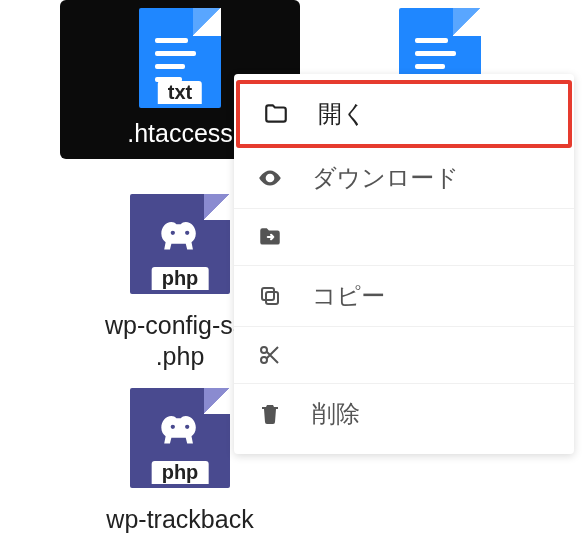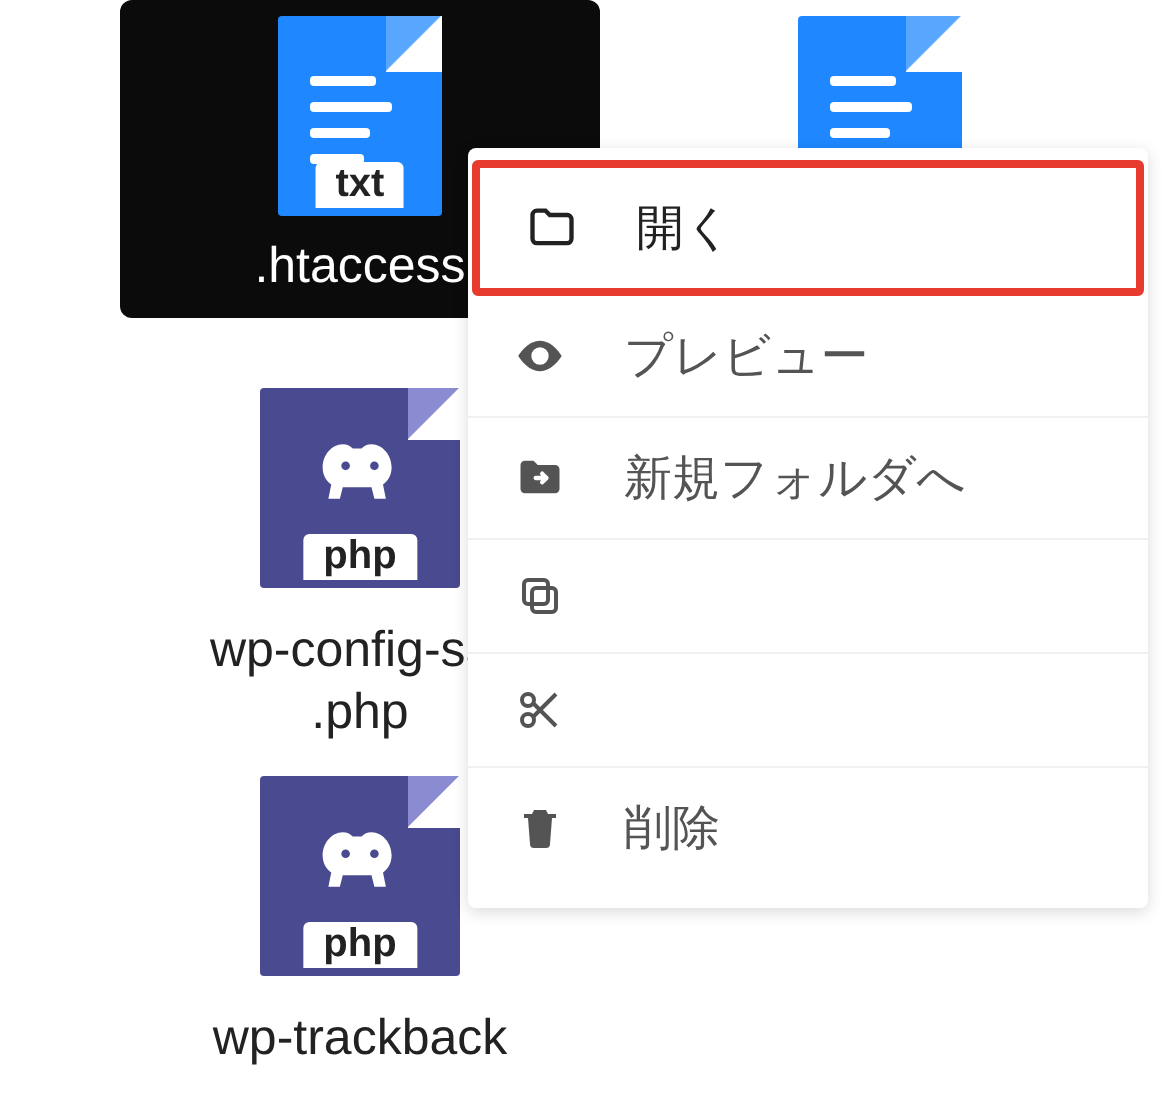--- a/index.html
+++ b/index.html
@@ -205,40 +205,40 @@
   </div>
 
 
   <div class="menu-item">
     <span class="mi-icon">
       <svg viewBox="0 0 24 24" width="26" height="26" fill="currentColor">
         <path d="M12 5C6 5 2 12 2 12s4 7 10 7 10-7 10-7-4-7-10-7zm0 11a4 4 0 1 1 0-8 4 4 0 0 1 0 8z"></path>
         <circle cx="12" cy="12" r="2" fill="#fff"></circle>
       </svg>
     </span>
-    <span>プレビュー</span>
+    <span>ダウンロード</span>
   </div>
 
   <div class="menu-item">
     <span class="mi-icon">
       <svg viewBox="0 0 24 24" width="26" height="26" fill="currentColor">
         <path d="M3 6a2 2 0 0 1 2-2h4l2 2h8a2 2 0 0 1 2 2v9a2 2 0 0 1-2 2H5a2 2 0 0 1-2-2V6z"></path>
         <path d="M10 12h5m0 0l-2-2m2 2l-2 2" stroke="#fff" stroke-width="2" fill="none" stroke-linecap="round"></path>
       </svg>
     </span>
-    <span>新規フォルダへ</span>
   </div>
 
   <div class="menu-item">
     <span class="mi-icon">
       <svg viewBox="0 0 24 24" width="24" height="24" fill="none" stroke="currentColor" stroke-width="2">
         <rect x="8" y="8" width="12" height="12" rx="2"></rect>
         <rect x="4" y="4" width="12" height="12" rx="2"></rect>
       </svg>
     </span>
+    <span>コピー</span>
   </div>
 
   <div class="menu-item">
     <span class="mi-icon">
       <svg viewBox="0 0 24 24" width="24" height="24" fill="none" stroke="currentColor" stroke-width="2">
         <circle cx="6" cy="7" r="3"></circle>
           <circle cx="6" cy="17" r="3"></circle>
         <path d="M8.5 8.5L20 20M8.5 15.5L20 4"></path>
       </svg>
     </span>

